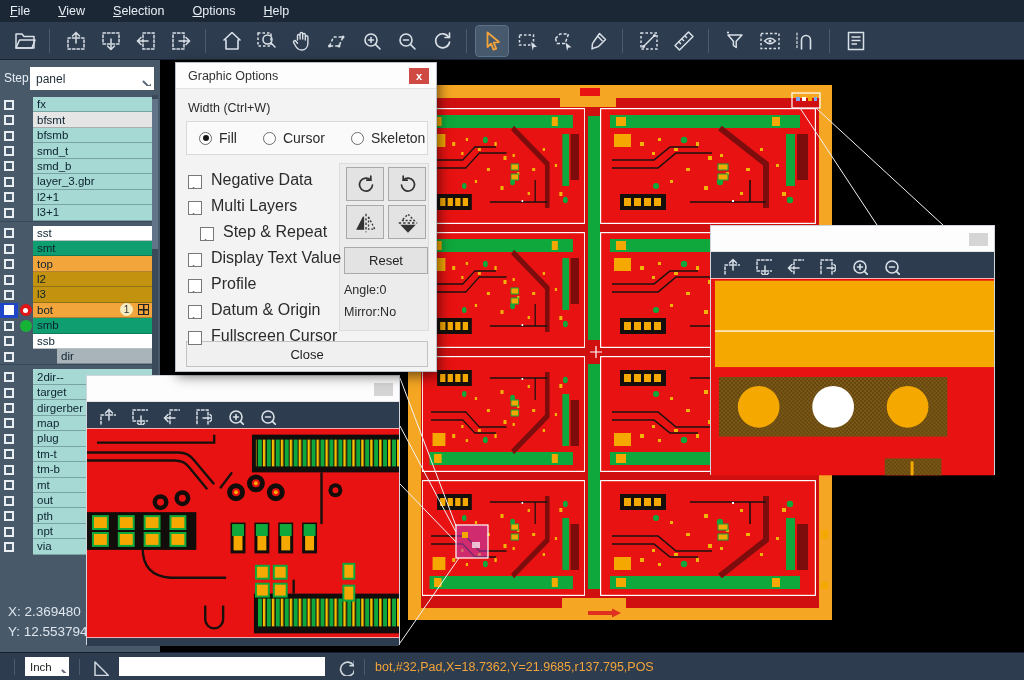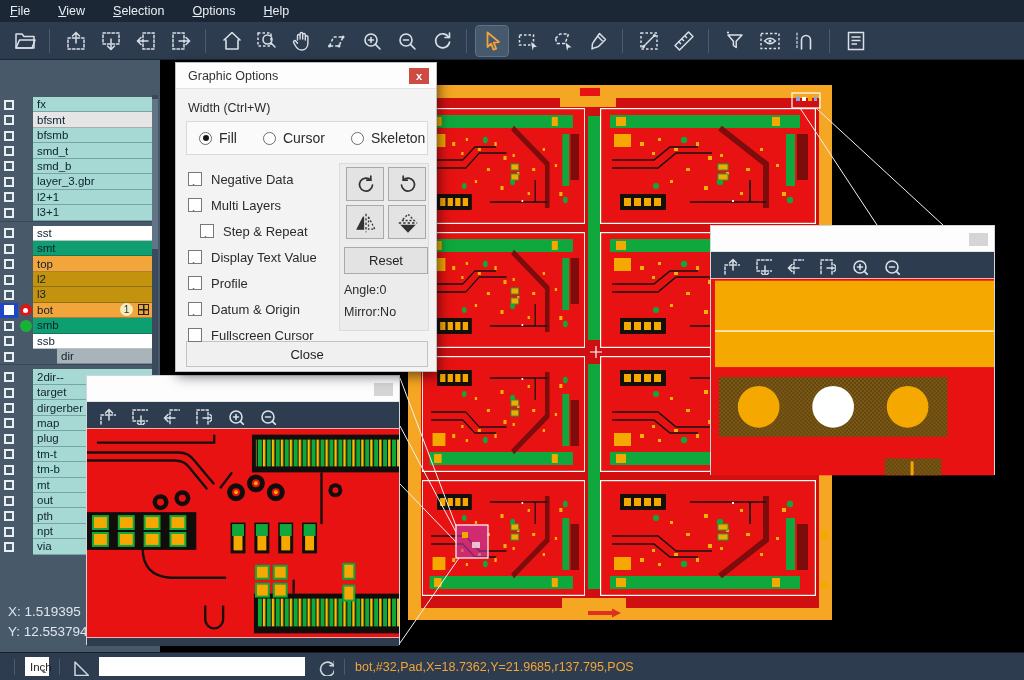--- a/index.html
+++ b/index.html
@@ -57,21 +57,21 @@
   #coordx { top:544px; } #coordy { top:564px; }
 
   
   #canvas { position:absolute; left:160px; top:60px; width:864px; height:592px; background:#000; z-index:1; }
 
   
   #statusbar { position:absolute; left:0; top:652px; width:1024px; height:28px; background:#2d3c4e;
                border-top:1px solid #161f2b; display:flex; align-items:center; gap:10px;
                padding-left:14px; z-index:20; }
   .ssep { width:1px; height:16px; background:#4a5c6e; }
-  #unitbox { width:24px; height:19px; background:#fff; display:flex; align-items:center;
+  #unitbox { width:44px; height:19px; background:#fff; display:flex; align-items:center;
              font-size:11.5px; color:#222; padding-left:5px; position:relative; }
   #unitbox svg { position:absolute; right:1px; width:12px; height:12px; color:#667; }
   #cornericon svg, #refreshicon svg { width:19px; height:19px; color:#cfd6de; display:block; }
   #statusinput { width:206px; height:19px; background:#fff; border:none; font-size:12px; padding:0 4px; }
   #statusmsg { color:#f2a43a; font-size:12.5px; }
 
   
   #dialog { position:absolute; left:175px; top:62px; width:262px; height:310px; background:#f3f3f3;
             border:1px solid #b9c0c8; box-shadow:2px 4px 12px rgba(0,0,0,.55); z-index:30; }
   #dlgtitle { position:absolute; left:0; top:0; width:100%; height:26px; background:#fdfdfd;
@@ -80,22 +80,22 @@
   #dlgclose { position:absolute; right:7px; top:5px; width:20px; height:16px; background:#ce4a42;
               color:#fff; font-size:11px; font-weight:bold; display:flex; align-items:center;
               justify-content:center; line-height:1; }
   #dlgwidth { position:absolute; left:12px; top:38px; font-size:12.5px; color:#2b2b2b; }
   #radiobox { position:absolute; left:10px; top:58px; width:242px; height:34px; background:#fafafa;
               border:1px solid #d9d9d9; display:flex; align-items:center; }
   .radio { display:flex; align-items:center; gap:7px; font-size:14px; color:#2b2b2b; }
   .rdot { width:13px; height:13px; border-radius:50%; border:1px solid #6d6d6d; background:#fff;
           display:flex; align-items:center; justify-content:center; }
   .rdot.on::after { content:""; width:6px; height:6px; border-radius:50%; background:#161616; }
-  .cbrow { position:absolute; left:12px; display:flex; align-items:center; gap:9px;
-           font-size:13px; color:#2b2b2b; height:20px; }
+  .cbrow { position:absolute; left:12px; display:flex; align-items:flex-end; gap:9px;
+           font-size:16px; color:#2b2b2b; height:20px; }
   .cbox { width:14px; height:14px; background:#fff; border:1px solid #787878; display:flex;
           align-items:center; justify-content:center; color:#161616; }
   .cbox svg { width:12px; height:12px; }
   #dlgright { position:absolute; left:163px; top:100px; width:90px; height:168px; background:#ececec;
               border:1px solid #dcdcdc; }
   .xfbtn { position:absolute; width:38px; height:34px; background:#e3e3e3; border:1px solid #a9a9a9;
            display:flex; align-items:center; justify-content:center; color:#333; }
   .xfbtn svg { width:22px; height:22px; }
   #resetbtn { position:absolute; left:168px; top:184px; width:84px; height:27px; background:#e3e3e3;
               border:1px solid #a9a9a9; font-size:13px; color:#222; display:flex;
@@ -464,20 +464,29 @@
       <rect x="632" y="33" width="28" height="15" fill="none" stroke="#ffffff" stroke-width="1.2"></rect>
       <rect x="636" y="37" width="4" height="4" fill="#7aa8ff"></rect>
       <rect x="642" y="37" width="4" height="4" fill="#ffffff"></rect>
       <rect x="648" y="37" width="4" height="4" fill="#f5a800"></rect>
       <rect x="654" y="37" width="3" height="4" fill="#7aa8ff"></rect>
     </g>
   </svg>
 </div>
 
 <div id="sidebar">
+  <div id="steprow">
+    <span id="steplabel">Step</span>
+    <div id="stepselect">
+      <span>panel</span>
+      <svg>
+          <use href="#sy-chevron"></use>
+        </svg>
+    </div>
+  </div>
   <div id="layerlist">
       <div class="lrow">
         <span class="lcb">
           <span class="box"></span>
         </span>
         <span class="ldot"></span>
         <span class="lname" style="background: rgb(166, 217, 212);">
           <span>fx</span>
         </span>
       </div>
@@ -738,21 +747,21 @@
         </span>
         <span class="ldot"></span>
         <span class="lname" style="background: rgb(166, 217, 212);">
           <span>via</span>
         </span>
       </div>
     </div>
   <div id="scrollstrip">
     <div id="scrollthumb"></div>
   </div>
-  <div id="coordx">X: 1.519395</div>
+  <div id="coordx">X: 2.369480</div>
   <div id="coordy">Y: 12.553794</div>
 </div>
 
 <div id="zwin-left" class="zwin">
   <div class="wtitle">
     <span class="wbtn"></span>
   </div>
   <div class="wtools">
       <span class="wic">
         <svg>

